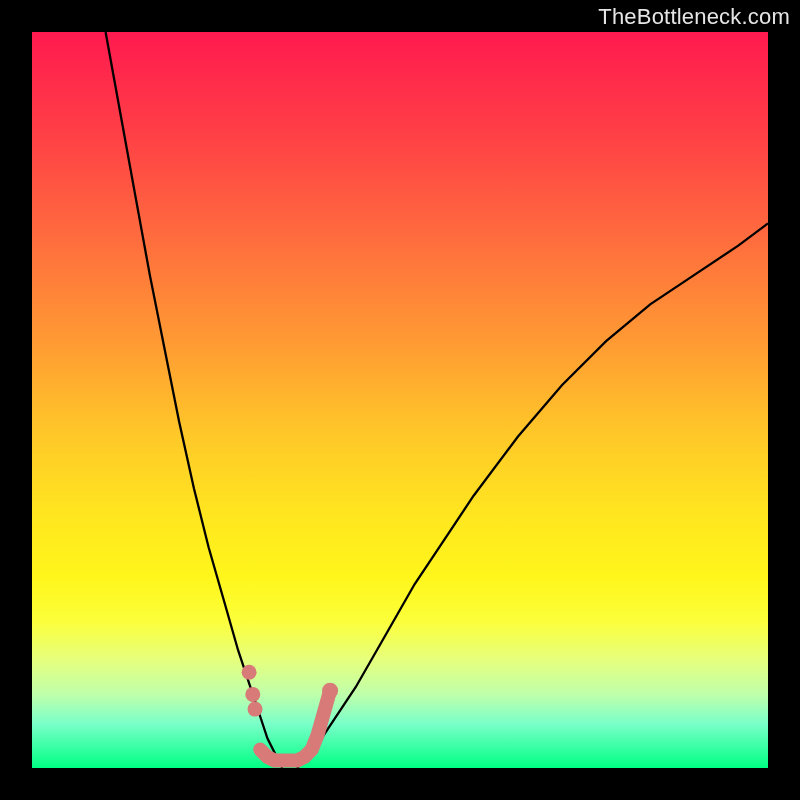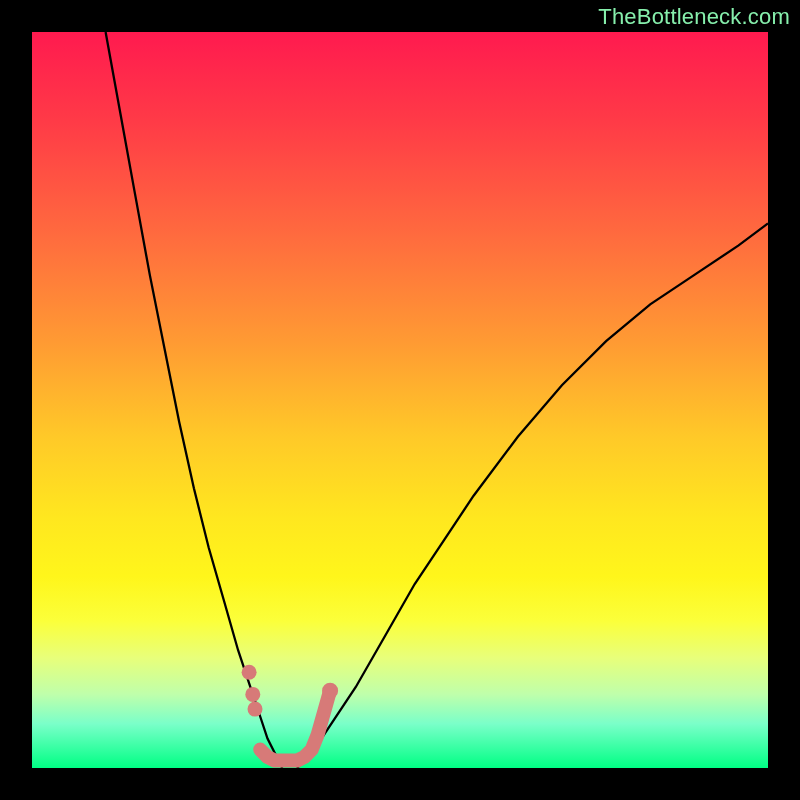--- a/index.html
+++ b/index.html
@@ -13,21 +13,21 @@
   .frame {
     position: relative;
     width: 800px;
     height: 800px;
     background: #000;
   }
   .watermark {
     position: absolute;
     top: 4px;
     right: 10px;
-    color: #86efac;
+    color: #e5e5e5;
     font-size: 22px;
     font-weight: 500;
     z-index: 10;
     letter-spacing: 0.2px;
   }
   .plot-area {
     position: absolute;
     left: 32px;
     top: 32px;
     width: 736px;

